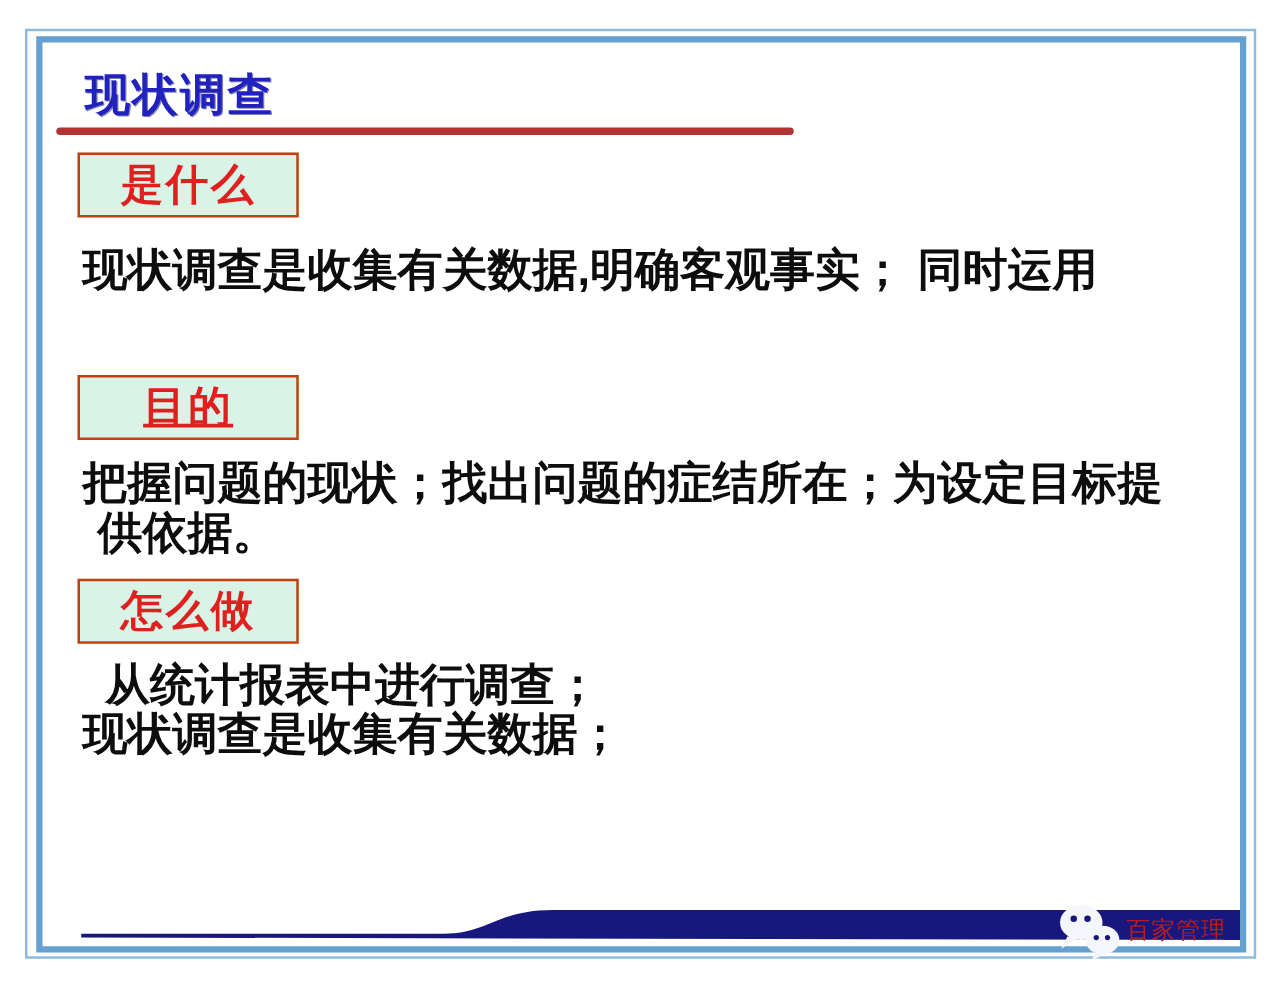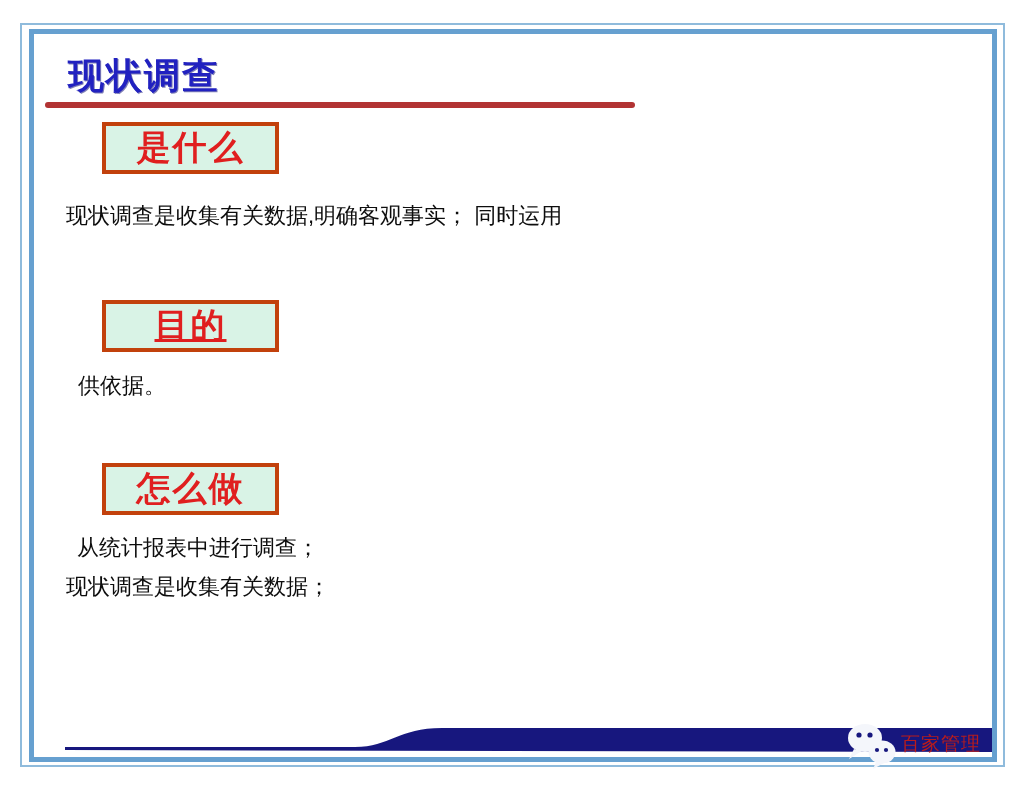--- a/index.html
+++ b/index.html
@@ -31,37 +31,37 @@
     font-size:36px;font-weight:bold;color:var(--title-blue);
     letter-spacing:2px;text-shadow:1px 1px 0 rgba(20,20,120,0.55);
     white-space:nowrap;
   }
   .title-rule{
     position:absolute;left:45px;top:102px;width:590px;height:6px;
     background:var(--rule-red);border-radius:3px;
   }
   .kbox{
     position:absolute;left:62px;width:177px;height:52px;
-    background:var(--box-green);border:4px solid #c2410c;box-sizing:border-box;
+    background:var(--box-green);border:2px solid #c2410c;box-sizing:border-box;
     display:flex;align-items:center;justify-content:center;
     font-size:34px;font-weight:bold;color:var(--box-red);
-    letter-spacing:2px;white-space:nowrap;margin-left:40px;
+    letter-spacing:2px;white-space:nowrap;
   }
   .kbox.b1{top:122px;}
   .kbox.b2{top:300px;text-decoration:underline;}
   .kbox.b3{top:463px;}
   .para{
     position:absolute;left:66px;
-    font-size:22px;font-weight:normal;color:var(--text-black);
+    font-size:36px;font-weight:bold;color:var(--text-black);
     line-height:40px;white-space:nowrap;
   }
   .para.p1{top:196px;}
   .para.p2{top:366px;}
   .para.p3{top:528px;line-height:39px;text-align:center;}
-  .para .line.indent{padding-left:12px;text-align:right;}
+  .para .line.indent{padding-left:12px;}
   .footer-swoosh{position:absolute;left:60px;top:724px;width:940px;height:36px;}
   .footer-brand{
     position:absolute;left:901px;top:731px;
     font-size:19px;color:#b91c1c;letter-spacing:1px;white-space:nowrap;
   }
   .wechat-icon{position:absolute;left:845px;top:722px;width:54px;height:48px;}
 </style>
 </head>
 <body>
 
@@ -77,20 +77,21 @@
     <span>是什么</span>
   </div>
   <div class="para p1">
     <div class="line">现状调查是收集有关数据,明确客观事实； 同时运用</div>
   </div>
 
   <div class="kbox b2">
     <span>目的</span>
   </div>
   <div class="para p2">
+    <div class="line">把握问题的现状；找出问题的症结所在；为设定目标提</div>
     <div class="line indent">供依据。</div>
   </div>
 
   <div class="kbox b3">
     <span>怎么做</span>
   </div>
   <div class="para p3">
     <div class="line">从统计报表中进行调查；</div>
     <div class="line">现状调查是收集有关数据；</div>
   </div>

